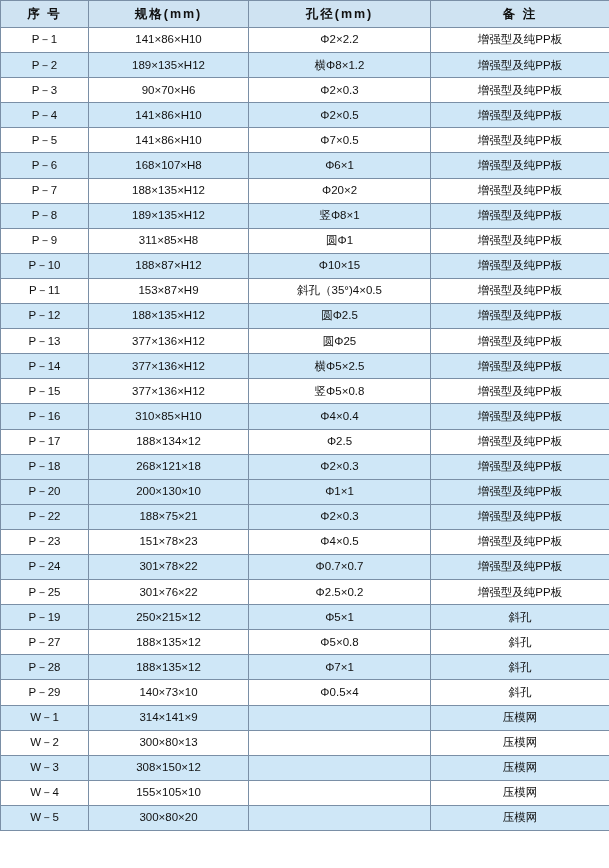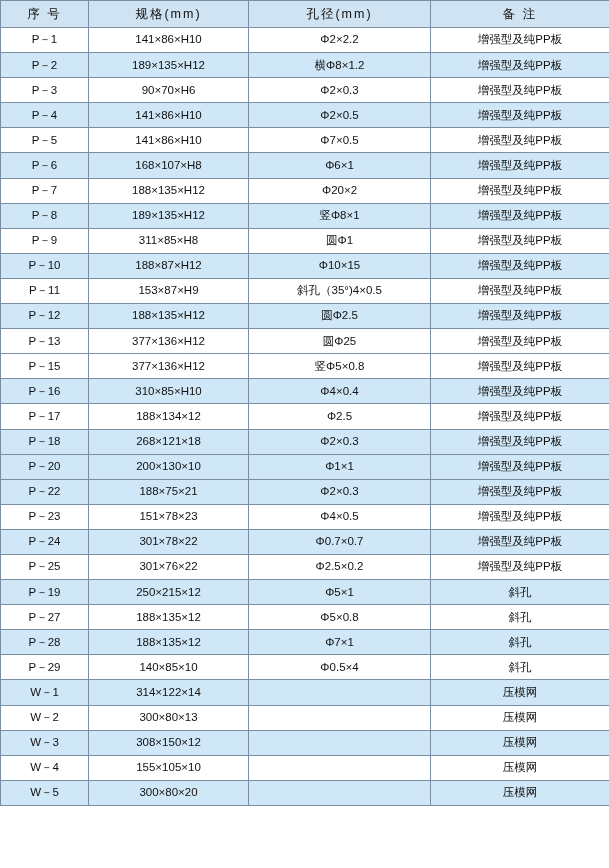--- a/index.html
+++ b/index.html
@@ -28,21 +28,21 @@
     font-size: 11.5px;
     color: #111111;
     padding: 0;
     height: 24.1px;
     line-height: 1.15;
     white-space: nowrap;
     overflow: hidden;
   }
   #spec-table thead th {
     background: #cfe3f2;
-    font-weight: normal;
+    font-weight: bold;
     font-size: 12.5px;
     letter-spacing: 2px;
     height: 26px;
     margin-left: 28px;
   }
   #spec-table tbody tr.odd td {
     background: #ffffff;
   }
   #spec-table tbody tr.even td {
     background: #cfe7f7;
@@ -138,20 +138,26 @@
         <td>188×135×H12</td>
         <td>圆Φ2.5</td>
         <td>增强型及纯PP板</td>
       </tr>
       <tr class="odd">
         <td>P－13</td>
         <td>377×136×H12</td>
         <td>圆Φ25</td>
         <td>增强型及纯PP板</td>
       </tr>
+      <tr class="even">
+        <td>P－14</td>
+        <td>377×136×H12</td>
+        <td>横Φ5×2.5</td>
+        <td>增强型及纯PP板</td>
+      </tr>
       <tr class="odd">
         <td>P－15</td>
         <td>377×136×H12</td>
         <td>竖Φ5×0.8</td>
         <td>增强型及纯PP板</td>
       </tr>
       <tr class="even">
         <td>P－16</td>
         <td>310×85×H10</td>
         <td>Φ4×0.4</td>
@@ -212,27 +218,27 @@
         <td>斜孔</td>
       </tr>
       <tr class="even">
         <td>P－28</td>
         <td>188×135×12</td>
         <td>Φ7×1</td>
         <td>斜孔</td>
       </tr>
       <tr class="odd">
         <td>P－29</td>
-        <td>140×85×10</td>
+        <td>140×73×10</td>
         <td>Φ0.5×4</td>
         <td>斜孔</td>
       </tr>
       <tr class="even">
         <td>W－1</td>
-        <td>314×122×14</td>
+        <td>314×141×9</td>
         <td></td>
         <td>压模网</td>
       </tr>
       <tr class="odd">
         <td>W－2</td>
         <td>300×80×13</td>
         <td></td>
         <td>压模网</td>
       </tr>
       <tr class="even">

